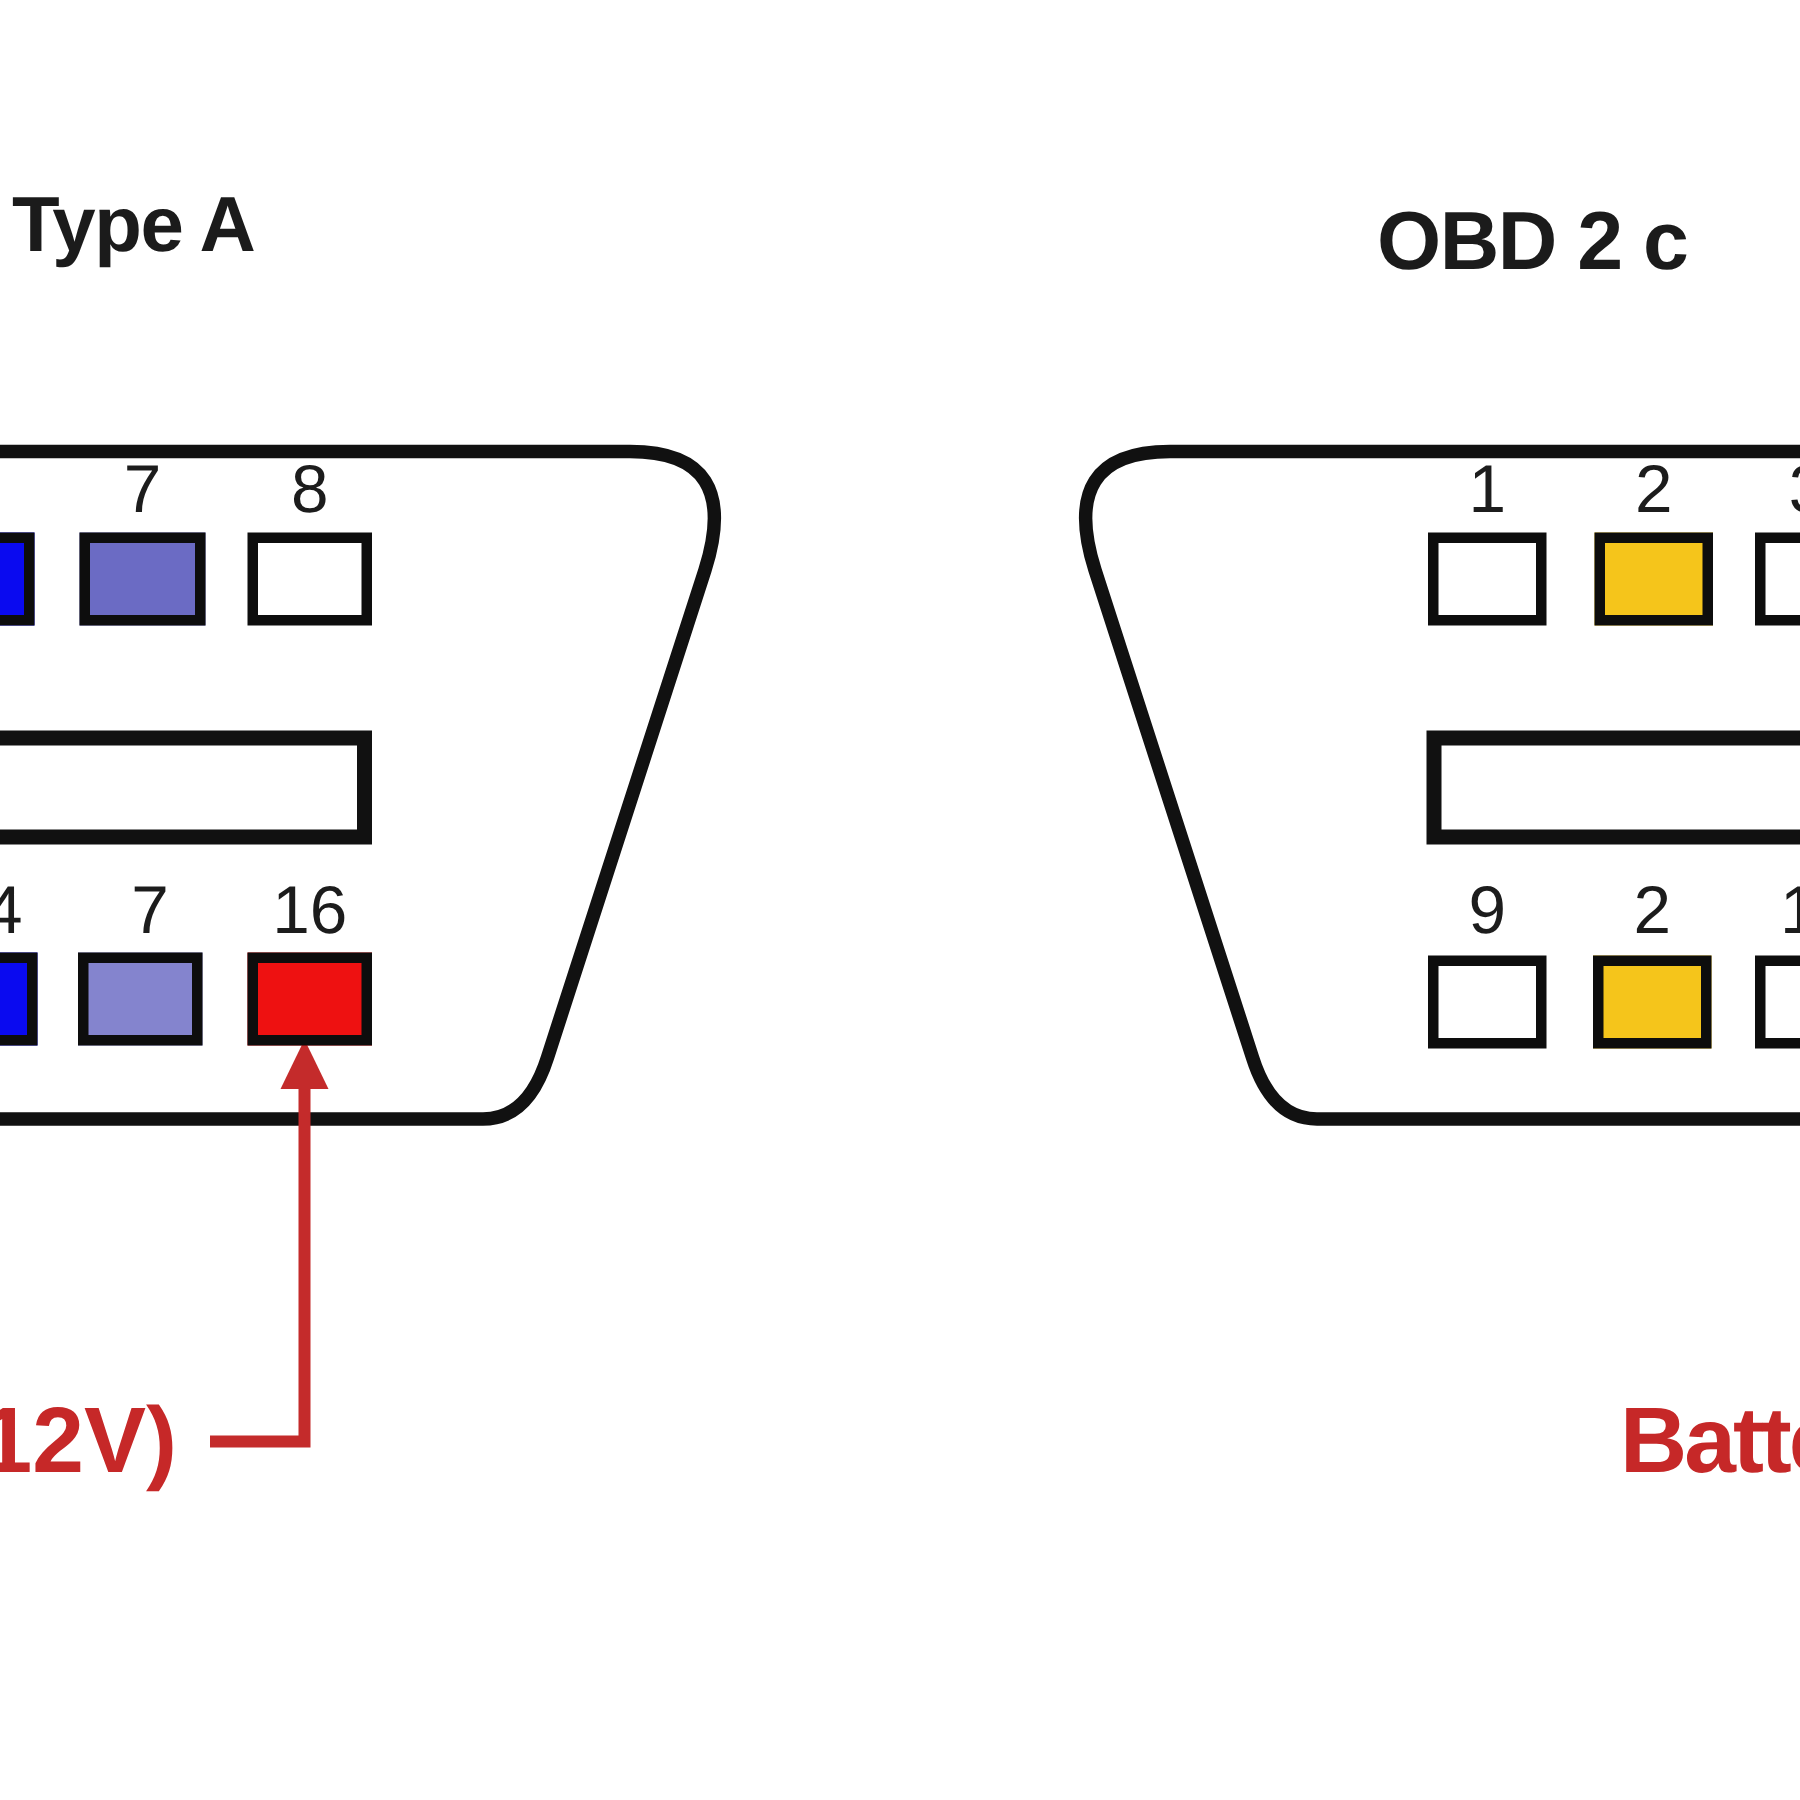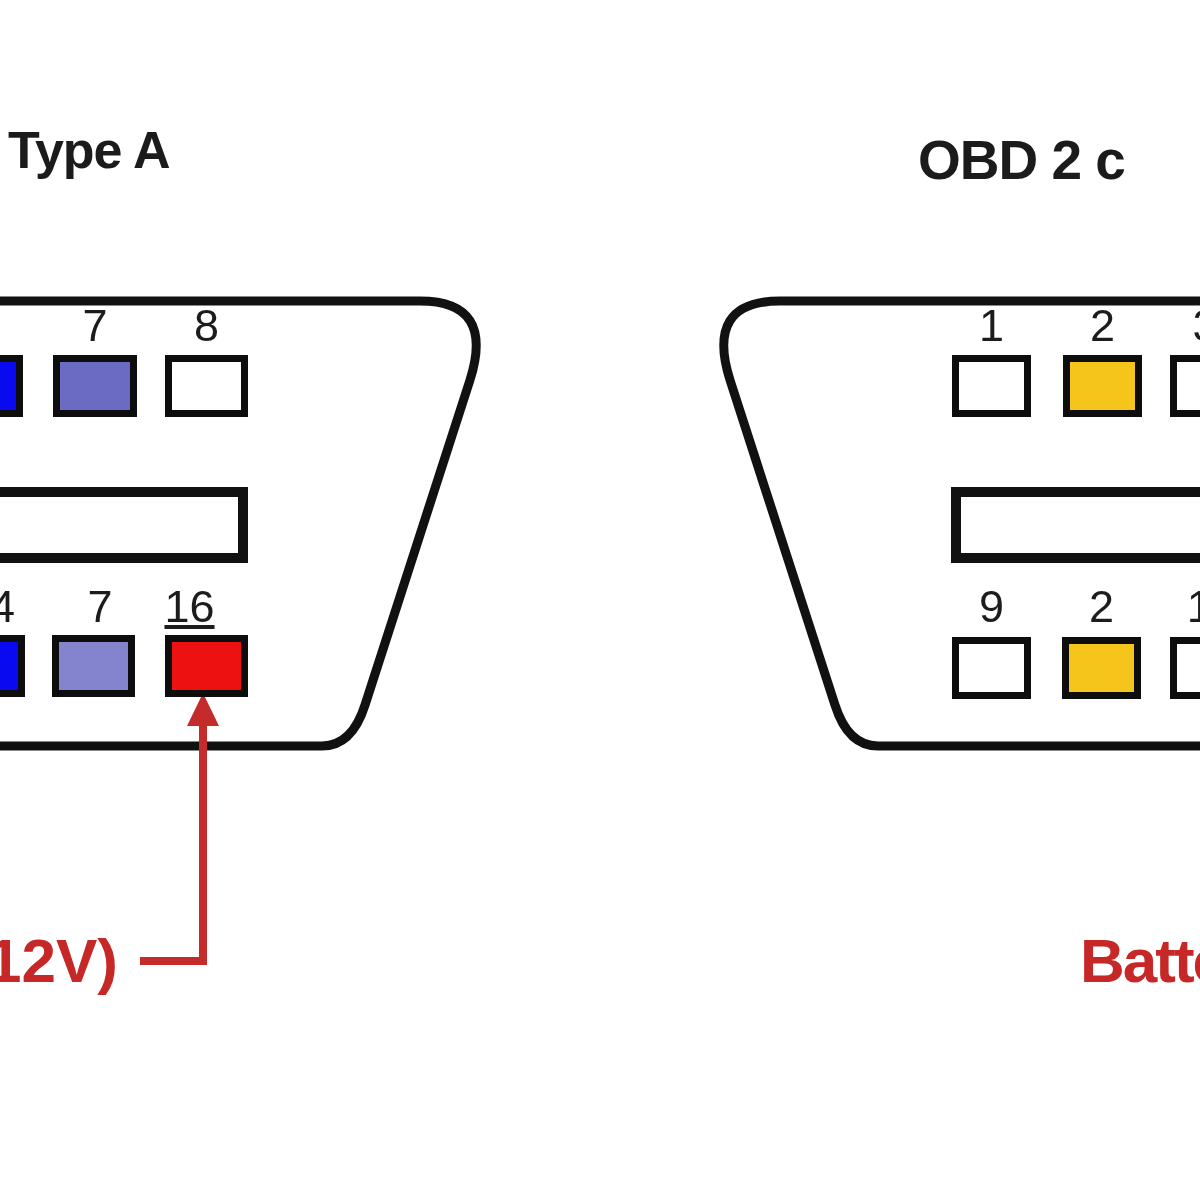--- a/index.html
+++ b/index.html
@@ -52,21 +52,21 @@
   #p2{left:1063px;width:79px;top:355px;}
   #p3{left:1170px;width:79px;top:355px;}
   #p9{left:952px;width:79px;top:637px;}
   #p10{left:1062px;width:79px;top:637px;}
   #p11{left:1170px;width:79px;top:637px;}
   
   #l7{left:53px;width:84px;}
   #l8{left:165px;width:83px;}
   #l4{left:-40px;width:85px;}
   #l15{left:52px;width:96px;}
-  #l16{left:148px;width:83px;text-decoration:underline;}
+  #l16{left:165px;width:83px;}
   #l1{left:952px;width:79px;}
   #l2{left:1063px;width:79px;}
   #l3{left:1155px;width:100px;}
   #l9{left:952px;width:79px;}
   #l10{left:1062px;width:79px;}
   #l11{left:1160px;width:100px;}
   .callout{
     position:absolute;
     top:930px;
     font-weight:700;

